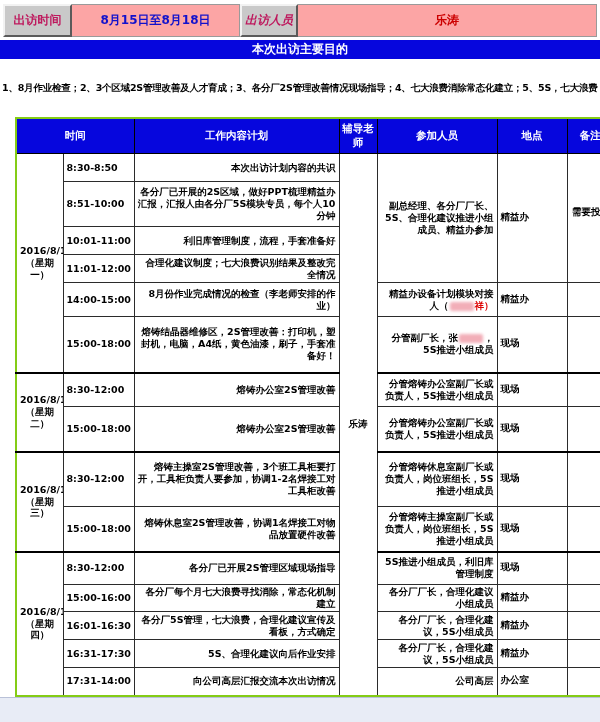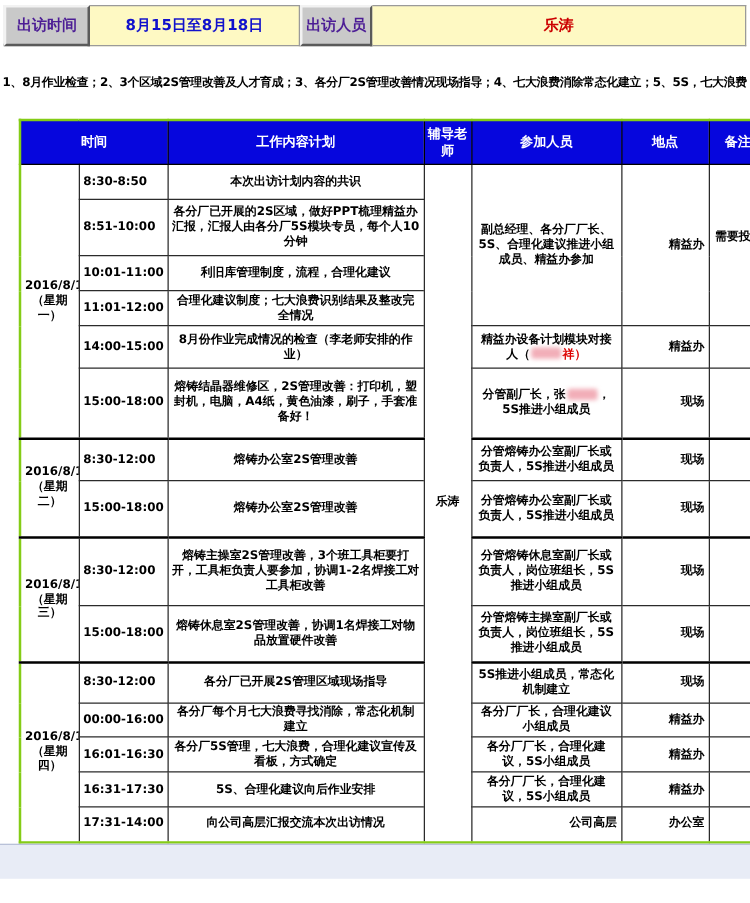--- a/index.html
+++ b/index.html
@@ -15,31 +15,31 @@
   
   .info-bar{
     display:flex;align-items:stretch;
     margin:4px 3px 0 3px;height:33px;
   }
   .btn3d{
     background:#c9c9c9;
     border-top:2px solid #f2f2f2;border-left:2px solid #f2f2f2;
     border-bottom:2px solid #5a5a5a;border-right:2px solid #5a5a5a;
     display:flex;align-items:center;justify-content:center;
-    font-size:12px;font-weight:bold;color:#4c1d95;
+    font-size:12px;font-weight:bold;color:#be185d;
     box-sizing:border-box;
   }
   .info-cell{
-    background:#fef9c3;border:1px solid #9a9a9a;border-left:none;
+    background:#fca5a5;border:1px solid #9a9a9a;border-left:none;
     display:flex;align-items:center;justify-content:center;
     font-size:12px;font-weight:bold;box-sizing:border-box;
   }
   .w-btn1{width:69px;}
   .w-date{width:168px;color:#1111cc;}
-  .w-btn2{width:58px;}
+  .w-btn2{width:58px;font-style:italic;}
   .w-name{flex:1;color:#cc0000;}
 
   
   .banner{
     margin-top:3px;height:19px;line-height:19px;
     background:#0606dd;color:#ffffff;
     text-align:center;font-size:12px;font-weight:bold;
   }
 
   
@@ -61,25 +61,25 @@
     height:34px;border:1px solid #000;padding:0;
   }
   table.sched td{
     border:1px solid #2b2b2b;
     font-size:9.5px;font-weight:bold;line-height:1.25;
     padding:1px 3px;vertical-align:middle;
     overflow:hidden;box-sizing:border-box;
   }
   td.c-date{text-align:center;font-size:9px;padding:1px 0;}
   td.c-time{text-align:left;font-size:9px;white-space:nowrap;}
-  td.c-plan{text-align:center;}
+  td.c-plan{text-align:right;}
   td.c-teacher{text-align:center;font-size:9.5px;}
-  td.c-part{text-align:center;}
+  td.c-part{text-align:right;}
   td.c-part.center{text-align:right;}
-  td.c-loc{text-align:right;}
+  td.c-loc{text-align:left;font-family:Liberation Serif, serif;}
   td.c-rem{text-align:right;}
   tr.sec td{border-top:2px solid #000;}
   .red{color:#dd0000;}
   .redact{
     display:inline-block;width:24px;height:9px;
     background:#f2aeb8;border-radius:2px;
     filter:blur(1.5px);vertical-align:middle;margin:0 1px;
   }
 
   
@@ -92,20 +92,21 @@
 
 <div class="page">
 
   <div class="info-bar">
     <div class="btn3d w-btn1">出访时间</div>
     <div class="info-cell w-date">8月15日至8月18日</div>
     <div class="btn3d w-btn2">出访人员</div>
     <div class="info-cell w-name">乐涛</div>
   </div>
 
+  <div class="banner">本次出访主要目的</div>
 
   <div class="purpose">1、8月作业检查；2、3个区域2S管理改善及人才育成；3、各分厂2S管理改善情况现场指导；4、七大浪费消除常态化建立；5、5S，七大浪费，合理化建议宣传及看板确定</div>
 
   <table class="sched">
     <colgroup>
       <col style="width:47px">
         <col style="width:71px">
         <col style="width:205px">
       <col style="width:38px">
         <col style="width:120px">
@@ -135,21 +136,21 @@
         <td class="c-part" rowspan="4">副总经理、各分厂厂长、5S、合理化建议推进小组成员、精益办参加</td>
         <td class="c-loc" rowspan="4">精益办</td>
         <td class="c-rem" rowspan="4">需要投影仪</td>
       </tr>
       <tr style="height:45px">
         <td class="c-time">8:51-10:00</td>
         <td class="c-plan">各分厂已开展的2S区域，做好PPT梳理精益办汇报，汇报人由各分厂5S模块专员，每个人10分钟</td>
       </tr>
       <tr style="height:28px">
         <td class="c-time">10:01-11:00</td>
-        <td class="c-plan">利旧库管理制度，流程，合理化建议</td>
+        <td class="c-plan">利旧库管理制度，流程，手套准备好</td>
       </tr>
       <tr style="height:28px">
         <td class="c-time">11:01-12:00</td>
         <td class="c-plan">合理化建议制度；七大浪费识别结果及整改完全情况</td>
       </tr>
       <tr style="height:34px">
         <td class="c-time">14:00-15:00</td>
         <td class="c-plan">8月份作业完成情况的检查（李老师安排的作业）</td>
         <td class="c-part">
           <span>精益办设备计划模块对接人（</span><span class="redact"></span><span class="red">祥）</span>
@@ -205,26 +206,26 @@
         <td class="c-rem"></td>
       </tr>
 
       <tr class="sec" style="height:33px">
         <td class="c-date" rowspan="5">
           <div>2016/8/18</div>
           <div>（星期四）</div>
         </td>
         <td class="c-time">8:30-12:00</td>
         <td class="c-plan">各分厂已开展2S管理区域现场指导</td>
-        <td class="c-part">5S推进小组成员，常态化机制建立</td>
+        <td class="c-part">5S推进小组成员，利旧库管理制度</td>
         <td class="c-loc">现场</td>
         <td class="c-rem"></td>
       </tr>
       <tr style="height:27px">
-        <td class="c-time">00:00-16:00</td>
+        <td class="c-time">15:00-16:00</td>
         <td class="c-plan">各分厂每个月七大浪费寻找消除，常态化机制建立</td>
         <td class="c-part">各分厂厂长，合理化建议小组成员</td>
         <td class="c-loc">精益办</td>
         <td class="c-rem"></td>
       </tr>
       <tr style="height:28px">
         <td class="c-time">16:01-16:30</td>
         <td class="c-plan">各分厂5S管理，七大浪费，合理化建议宣传及看板，方式确定</td>
         <td class="c-part">各分厂厂长，合理化建议，5S小组成员</td>
         <td class="c-loc">精益办</td>

